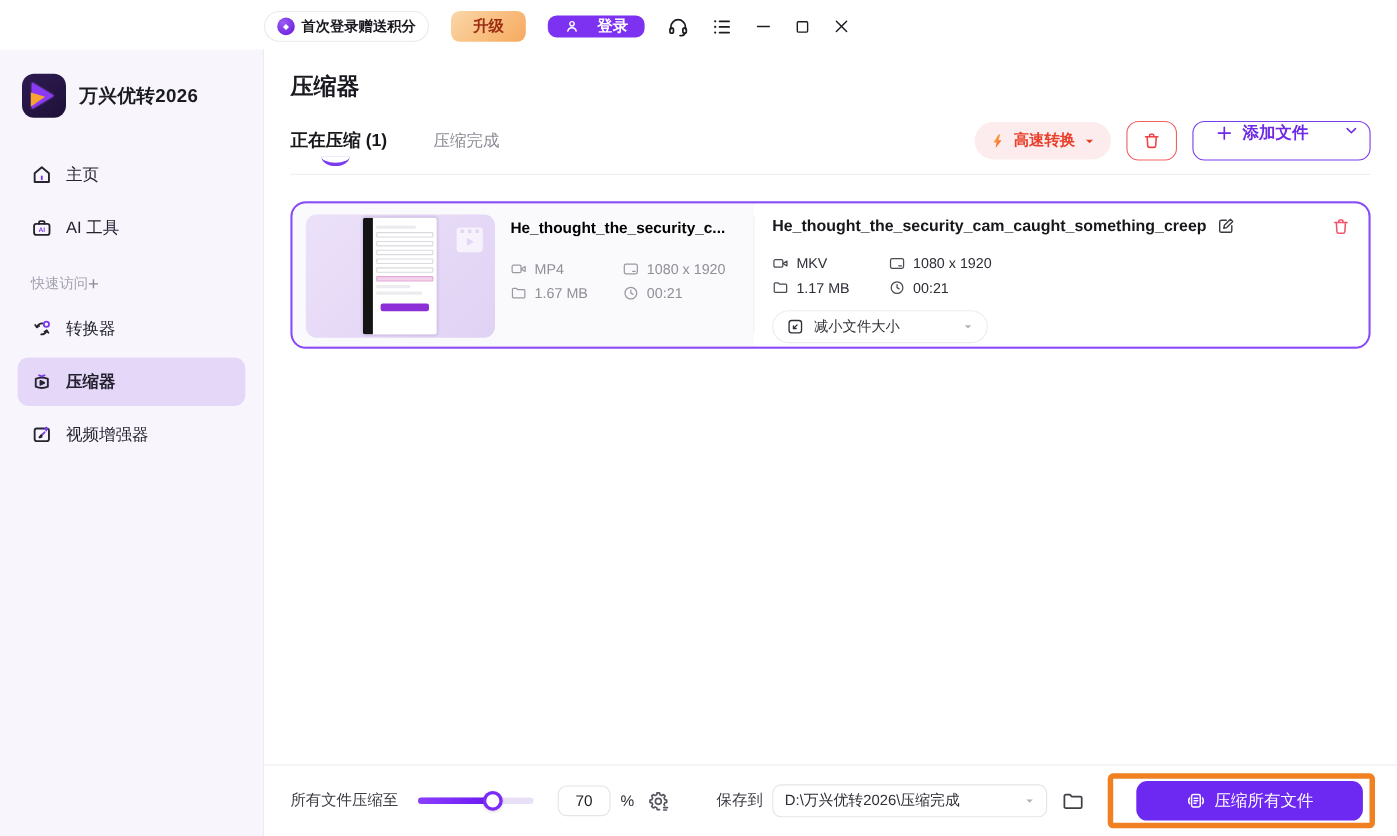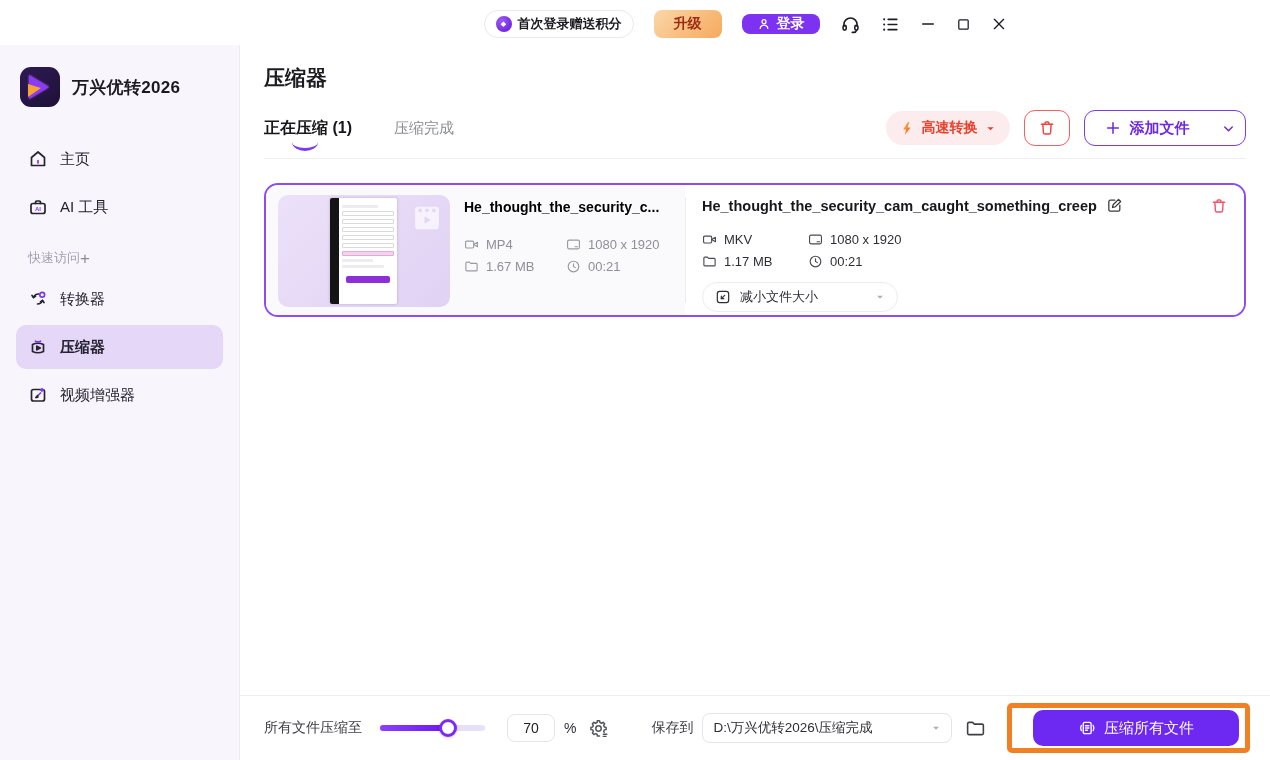--- a/index.html
+++ b/index.html
@@ -36,50 +36,50 @@
   .nav-item.active { background:#e5d7f8; font-weight:700; }
   .nav-item svg { flex:0 0 20px; }
 
   .section-row { display:flex; align-items:center; justify-content:flex-start;
     margin:20px 12px 8px; color:#a3a0b0; font-size:13px; }
   .plus-btn { color:#8d8a9c; font-size:17px; line-height:1; cursor:pointer; }
 
   
   .main { flex:1; display:flex; flex-direction:column; background:#fff; min-width:0; }
 
-  .topbar { height:48px; display:flex; align-items:center; justify-content:center;
+  .topbar { height:48px; display:flex; align-items:center; justify-content:flex-start;
     gap:20px; padding:0 16px 0 0; }
   .badge-pill { display:flex; align-items:center; gap:6px; border:1px solid #e9e9ee;
     border-radius:999px; padding:4px 11px; font-size:13px; font-weight:700; background:#fff; }
   .badge-dot { width:16px; height:16px; border-radius:50%;
     background:radial-gradient(circle at 35% 30%,#9a5cf5,#6314d8);
     display:flex; align-items:center; justify-content:center; color:#fff; font-size:7px; }
   .upgrade-btn { border-radius:8px; padding:5px 20px; font-size:14px; font-weight:700;
     color:#9c2c12; background:linear-gradient(135deg,#fbd7a8,#f6a95e); cursor:pointer; }
-  .login-btn { display:flex; align-items:center; gap:6px; border-radius:8px; padding:1px 15px;
+  .login-btn { display:flex; align-items:center; gap:16px; border-radius:8px; padding:1px 15px;
     font-size:14px; font-weight:700; color:#fff; background:#7c32f0; cursor:pointer; }
   .tb-icon { display:flex; align-items:center; cursor:pointer; }
 
   .content { flex:1; padding:0 24px; display:flex; flex-direction:column; min-height:0; }
   .page-title { font-size:21px; font-weight:800; margin-top:16px; }
 
   .tabrow { margin-top:18px; display:flex; align-items:center;
     border-bottom:1px solid #ededf2; padding-bottom:12px; }
   .tab { font-size:16px; cursor:pointer; position:relative; }
   .tab.active { font-weight:700; color:#16161b; }
   .tab.idle { color:#8b8b95; font-size:15px; margin-left:42px; }
   .tab-arc { position:absolute; left:28px; top:24px; width:26px; height:9px;
     border-bottom:3px solid #7c3aed; border-radius:0 0 50% 50% / 0 0 100% 100%; }
 
   .actions { margin-left:auto; display:flex; align-items:center; gap:14px; }
   .fast-pill { display:flex; align-items:center; gap:7px; background:#fdeced;
     border-radius:999px; padding:8px 14px; color:#e8402a; font-size:14px; font-weight:700; cursor:pointer; }
   .trash-btn { width:46px; height:36px; border:1px solid #f26060; border-radius:11px;
     display:flex; align-items:center; justify-content:center; background:#fff; cursor:pointer; }
-  .add-group { display:flex; align-items:center; border:1.5px solid #7c3aed;
+  .add-group { display:flex; align-items:flex-start; border:1.5px solid #7c3aed;
     border-radius:11px; height:36px; overflow:hidden; background:#fff; }
   .add-main { display:flex; align-items:center; gap:9px; padding:0 20px;
     color:#6d28e8; font-size:15px; font-weight:700; cursor:pointer; }
   .add-div { width:1.5px; background:#7c3aed; opacity:.8; }
   .add-caret { width:34px; display:flex; align-items:center; justify-content:center; cursor:pointer; }
 
   
   .card { margin-top:24px; border:2px solid #8a4cf7; border-radius:14px;
     height:134px; display:flex; position:relative; overflow:hidden; background:#fff; }
   .card-left { display:flex; background:#faf9fc; padding:10px 0 10px 12px; width:419px; flex:0 0 419px; }

